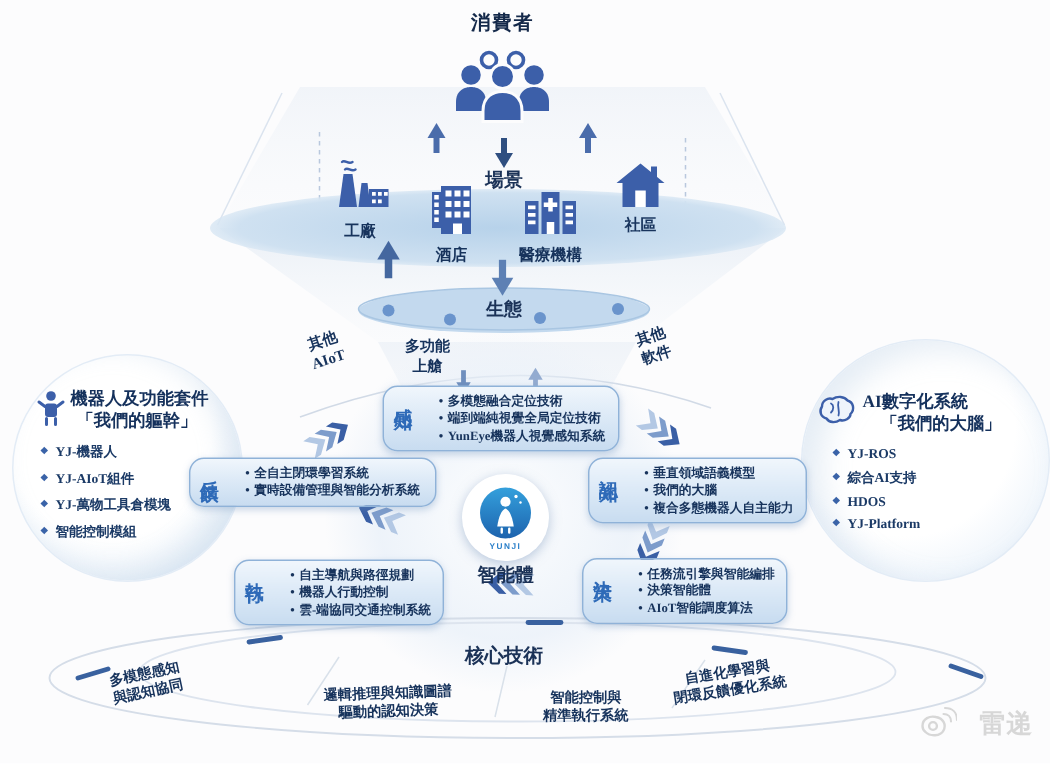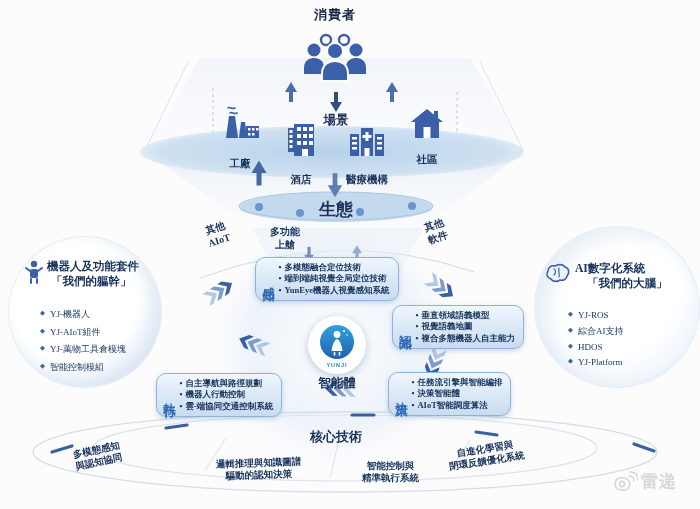--- a/index.html
+++ b/index.html
@@ -1,46 +1,46 @@
 <!DOCTYPE html>
 <html><head>
 <meta charset="utf-8">
 <style>
   html,body{margin:0;padding:0;background:#fff;}
   #canvas{position:relative;width:700px;height:509px;overflow:hidden;
     background:#fcfcfd;font-family:"Liberation Serif","DejaVu Serif",serif;}
   .abs{position:absolute;}
   .lbl{position:absolute;font-weight:bold;color:#1b3257;text-align:center;}
   .big{font-size:13px;letter-spacing:1px;color:#14294a;text-align:center;}
-  .scene-item{position:absolute;display:flex;flex-direction:column;align-items:center;gap:13px;}
+  .scene-item{position:absolute;display:flex;flex-direction:column;align-items:center;gap:3px;}
   .scene-item span{font-size:10.5px;font-weight:bold;color:#17335c;white-space:nowrap;}
   .ecotag{position:absolute;font-size:10px;font-weight:bold;color:#17335c;text-align:center;line-height:1.25;white-space:nowrap;}
   .bigcircle{position:absolute;border-radius:50%;
     background:radial-gradient(circle at 42% 36%,#ffffff 52%,#f2f7fc 72%,#dfeaf5 92%,#d3e2f1 100%);
     border:1px solid #e3ecf6;}
   .bc-title{position:absolute;font-size:11.5px;font-weight:bold;color:#15315c;line-height:1.3;white-space:nowrap;}
-  .bc-list{position:absolute;list-style:none;margin:15px;padding:0;font-size:9px;font-weight:normal;color:#1b3a66;}
+  .bc-list{position:absolute;list-style:none;margin:2px;padding:0;font-size:9px;font-weight:bold;color:#1b3a66;}
   .bc-list li{margin-bottom:4.5px;white-space:nowrap;}
   .bc-list li::before{content:"◆";color:#3a63a8;font-size:6.5px;margin-right:5px;vertical-align:2px;}
-  .node{position:absolute;display:flex;align-items:center;gap:4px;
+  .node{position:absolute;display:flex;gap:18px;
     background:linear-gradient(180deg,#f0f6fc 0%,#ddeaf7 45%,#c8dcf0 100%);
     border:1px solid #8fb2d8;border-radius:10px;padding:4px 8px 4px 6px;
     box-shadow:0 2px 5px rgba(110,145,190,.35);z-index:4;}
   .vlab{writing-mode:vertical-rl;text-orientation:upright;font-weight:bold;color:#2e6ab8;
     font-size:12.5px;letter-spacing:2px;line-height:1;}
   .node ul{list-style:none;margin:0;padding:0;font-size:8.5px;font-weight:bold;color:#17335c;line-height:1.35;}
   .node li{white-space:nowrap;}
   .node li::before{content:"•";margin-right:3px;color:#17335c;}
   .node .wrap2{white-space:normal;width:118px;}
   .agent-circle{position:absolute;left:308px;top:316px;width:58px;height:58px;border-radius:50%;
     background:#fff;box-shadow:0 2px 8px rgba(120,150,190,.5);z-index:5;
     display:flex;flex-direction:column;align-items:center;justify-content:center;}
   .logo-word{font-size:5.5px;font-weight:bold;color:#2a7fc9;letter-spacing:1px;font-family:"Liberation Sans",sans-serif;margin-top:1px;}
   .bottom-lbl{position:absolute;font-size:9.5px;font-weight:bold;color:#17335c;text-align:center;line-height:1.3;white-space:nowrap;z-index:3;}
-  .watermark{position:absolute;left:612px;top:470px;display:flex;align-items:flex-start;gap:3px;z-index:6;}
+  .watermark{position:absolute;left:612px;top:470px;display:flex;align-items:center;gap:15px;z-index:6;}
   .watermark span{font-size:17px;font-weight:bold;color:#d7d7d7;letter-spacing:1px;}
   .z3{z-index:3}
 </style>
 </head>
 <body>
 
 <div id="canvas">
 
   <svg class="abs" width="700" height="509" style="left:0;top:0;z-index:0">
     <defs>
@@ -239,21 +239,21 @@
     <svg width="34" height="32" viewBox="0 0 34 32">
       <g fill="#3c5fa9">
         <polygon points="17,1 33,14 29,14 29,30 5,30 5,14 1,14"></polygon>
         <rect x="24" y="3" width="4" height="7"></rect>
         <rect x="13.5" y="19" width="7" height="11" fill="#fff"></rect>
       </g>
     </svg>
     <span>社區</span>
   </div>
 
-  <div class="lbl z3" style="left:314px;top:198px;width:44px;font-size:17px">生態</div>
+  <div class="lbl z3" style="left:314px;top:198px;width:44px;font-size:12px">生態</div>
   <div class="ecotag" style="left:206px;top:222px;transform:rotate(-18deg)">
     <div>其他</div>
     <div>AIoT</div>
   </div>
   <div class="ecotag" style="left:262px;top:226px;width:46px">
     <div>多功能</div>
     <div>上艙</div>
   </div>
   <div class="ecotag" style="left:426px;top:219px;transform:rotate(-18deg)">
     <div>其他</div>
@@ -266,25 +266,32 @@
       <li>多模態融合定位技術</li>
       <li>端到端純視覺全局定位技術</li>
       <li>YunEye機器人視覺感知系統</li>
     </ul>
   </div>
 
   <div class="node" style="left:392px;top:305px">
     <span class="vlab">認知</span>
     <ul>
       <li>垂直領域語義模型</li>
-      <li>視覺語義地圖</li>
+      <li>我們的大腦</li>
       <li>複合多態機器人自主能力</li>
     </ul>
   </div>
 
+  <div class="node" style="left:126px;top:305px">
+    <span class="vlab">反饋</span>
+    <ul>
+      <li>全自主閉環學習系統</li>
+      <li class="wrap2">實時設備管理與智能分析系統</li>
+    </ul>
+  </div>
 
   <div class="node" style="left:156px;top:373px">
     <span class="vlab">執行</span>
     <ul>
       <li>自主導航與路徑規劃</li>
       <li>機器人行動控制</li>
       <li>雲-端協同交通控制系統</li>
     </ul>
   </div>
 

